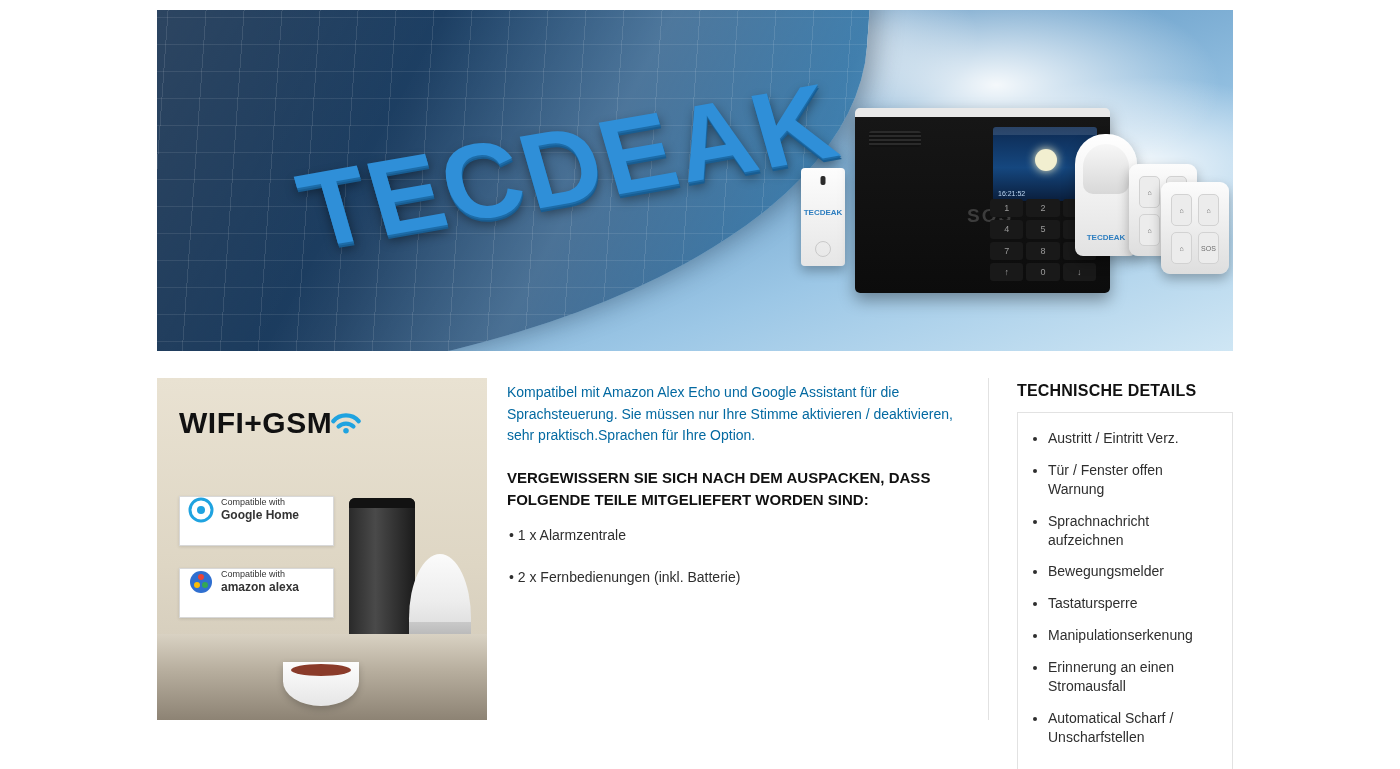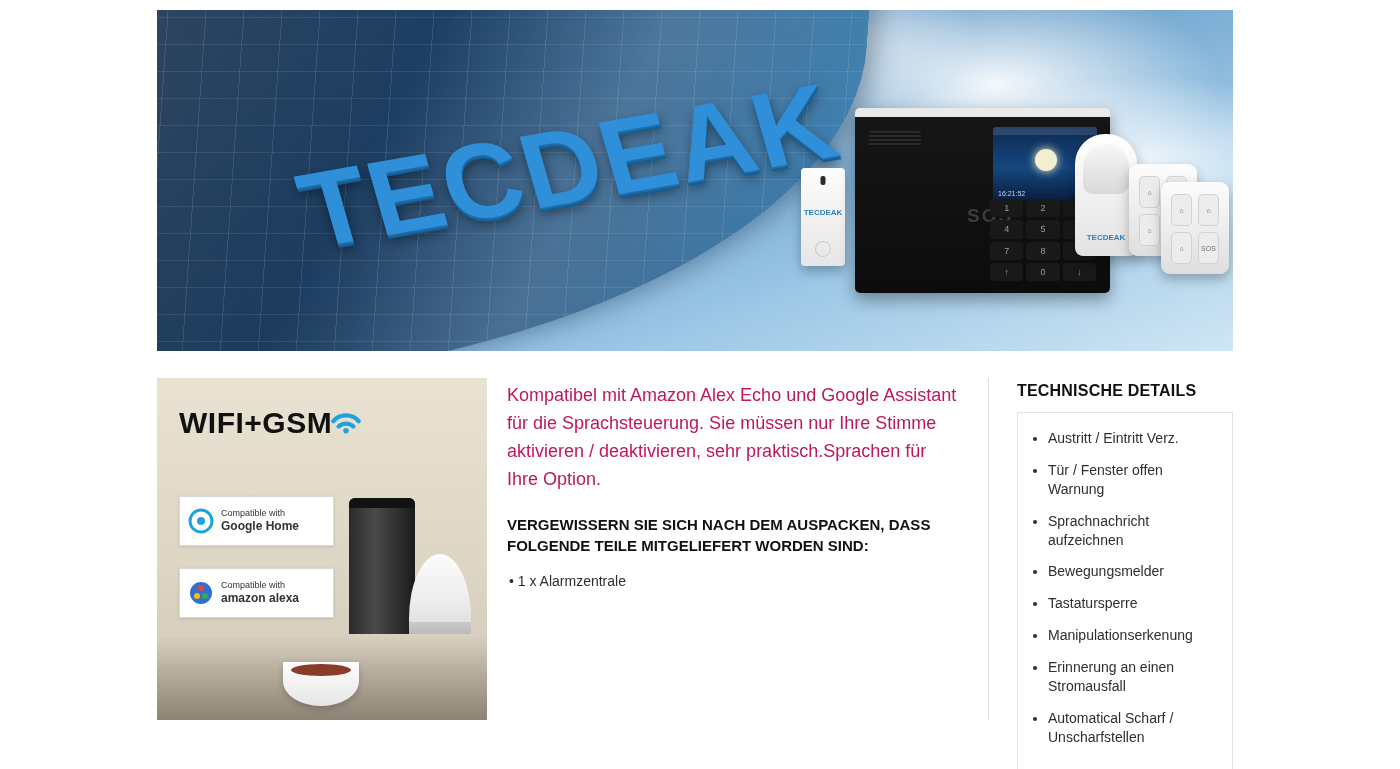--- a/index.html
+++ b/index.html
@@ -173,21 +173,21 @@
   .promo-title {
     position: absolute; left: 22px; top: 28px;
     font-size: 30px; font-weight: bold; color: #111;
     letter-spacing: 0.5px;
   }
   .wifi-ico { position:absolute; left:172px; top:22px; width:34px; height:34px; }
   .badge {
     position: absolute; left: 22px;
     width: 155px; height: 50px;
     background: #fff; border: 1px solid #d8d8d8;
-    display: flex; align-items: center; gap: 7px; padding: 0 8px;
+    display: flex; align-items: flex-start; gap: 7px; padding: 0 8px;
     box-shadow: 0 1px 3px rgba(0,0,0,0.12);
   }
   .badge-1 { top: 118px; }
   .badge-2 { top: 190px; }
   .badge .btxt { font-size: 9px; color: #333; line-height: 1.25; }
   .badge .btxt b { display:block; font-size: 12px; font-weight: bold; }
   .echo {
     position:absolute; right: 72px; top: 120px;
     width: 66px; height: 160px;
     background: linear-gradient(90deg,#2a2a2a 0%, #4a4a4a 40%, #1b1b1b 100%);
@@ -218,21 +218,21 @@
     flex: 1 1 auto;
     padding: 4px 26px 0 20px;
     border-right: 1px solid #e2e2e2;
     min-height: 342px;
   }
   .h-sub {
     font-size: 17px; color: #1a1a1a; margin: 8px 0 12px 0;
     letter-spacing: .2px;
   }
   .para {
-    font-size: 18px; line-height: 1.55; color: #be185d; margin: 0 0 20px 0;
+    font-size: 14px; line-height: 1.55; color: #0369a1; margin: 0 0 20px 0;
     max-width: 470px;
   }
   .h-bold {
     font-size: 15px; font-weight: bold; color: #111;
     line-height: 1.45; margin: 0 0 16px 0; max-width: 440px;
   }
   .bullets { list-style: none; margin: 0; padding: 0; }
   .bullets li {
     font-size: 14px; color: #2e2e2e; margin-bottom: 26px;
     padding-left: 2px;
@@ -365,20 +365,21 @@
         <div class="gh"></div>
         <div class="table-edge"></div>
         <div class="cup"></div>
       </div>
 
       <div class="middle">
         <p class="para">Kompatibel mit Amazon Alex Echo und Google Assistant für die Sprachsteuerung. Sie müssen nur Ihre Stimme aktivieren / deaktivieren, sehr praktisch.Sprachen für Ihre Option.</p>
         <p class="h-bold">VERGEWISSERN SIE SICH NACH DEM AUSPACKEN, DASS FOLGENDE TEILE MITGELIEFERT WORDEN SIND:</p>
         <ul class="bullets">
           <li>• 1 x Alarmzentrale</li>
+          <li>• 2 x Fernbedienungen (inkl. Batterie)</li>
         </ul>
       </div>
 
       <div class="details">
         <h3>TECHNISCHE DETAILS</h3>
         <div class="box">
           <ul>
             <li>Austritt / Eintritt Verz.</li>
             <li>Tür / Fenster offen Warnung</li>
             <li>Sprachnachricht aufzeichnen</li>

